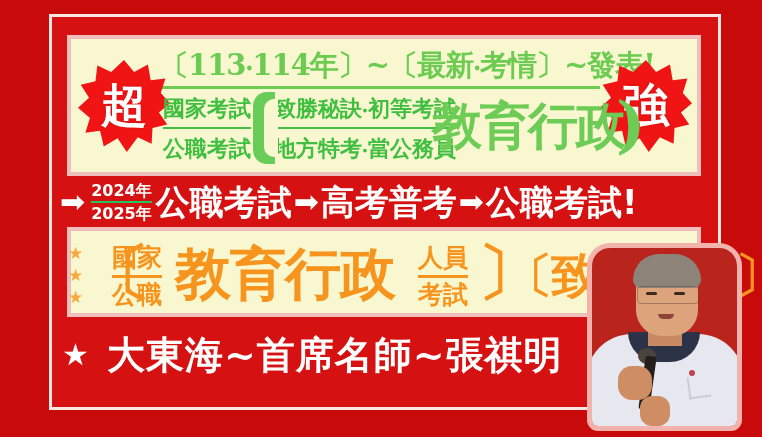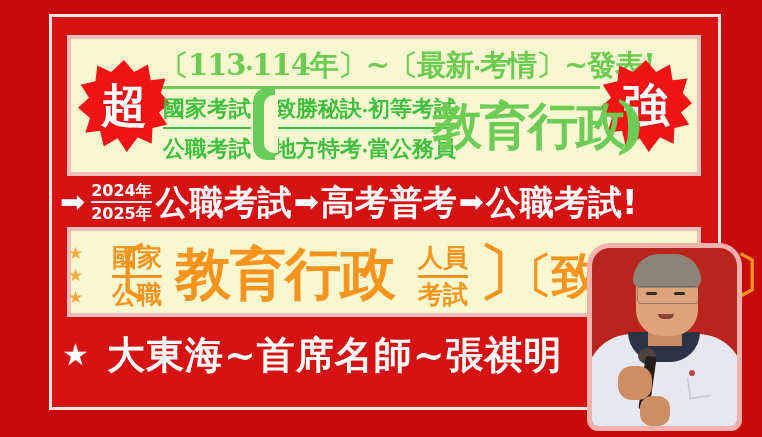--- a/index.html
+++ b/index.html
@@ -66,21 +66,21 @@
     font-size:46px;font-weight:bold;
     font-family:"DejaVu Sans","Liberation Sans",sans-serif;
     text-shadow:0 0 3px rgba(0,0,0,.15);
   }
   #burst-left{left:78px;top:60px;}
   #burst-right{left:600px;top:60px;}
 
   
   .exam-wrap{
     position:absolute;left:163px;top:88px;width:355px;height:80px;
-    display:flex;
+    display:flex;align-items:center;
   }
   .exam-col{
     display:flex;flex-direction:column;justify-content:center;
     color:#3fbf3f;font-weight:bold;
     font-family:"DejaVu Serif","Liberation Serif",serif;
   }
   .exam-col.c1{font-size:22px;line-height:38px;}
   .exam-col.c1 .ln{border-bottom:2px solid #3fbf3f;}
   .exam-col.c1 .ln.last{border-bottom:none;}
   .bracket-green{
@@ -123,21 +123,21 @@
     font-size:30px;line-height:30px;margin:0 2px;
     font-family:"DejaVu Sans","Liberation Sans",sans-serif;
     color:#fff;
   }
   .years{
     display:flex;flex-direction:column;
     font-size:16px;line-height:21px;font-weight:bold;
     margin:0 4px;
     font-family:"DejaVu Sans","Liberation Sans",sans-serif;
   }
-  .years .y1{border-bottom:2px solid #e5e5e5;}
+  .years .y1{border-bottom:2px solid #22c55e;}
   .band2 .big-w{
     font-size:34px;line-height:40px;font-weight:bold;
     font-family:"DejaVu Sans","Liberation Sans",sans-serif;
     letter-spacing:0px;
   }
 
   
   .stars3{
     position:absolute;left:68px;top:242px;
     display:flex;flex-direction:column;

